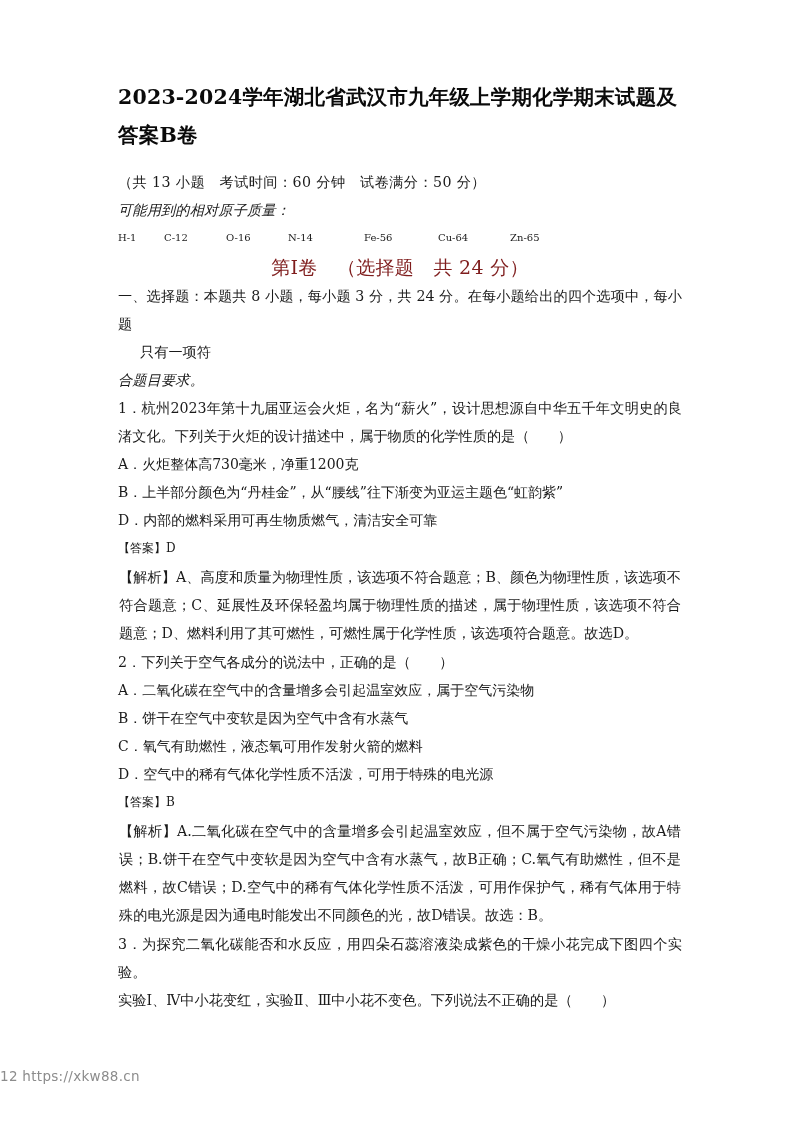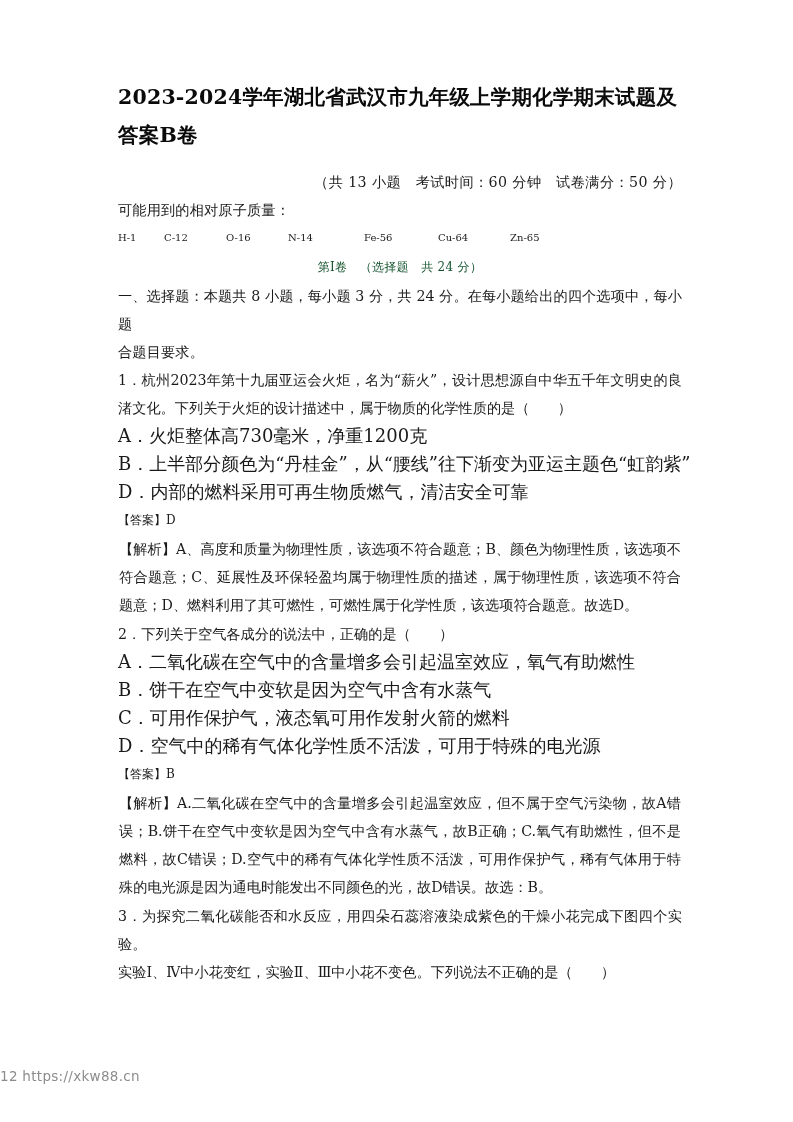--- a/index.html
+++ b/index.html
@@ -39,37 +39,38 @@
     font-size: 20.5px;
     line-height: 38px;
     letter-spacing: 0.2px;
     color: #0a0a0a;
     margin: 0 0 6px 0;
     text-align: left;
   }
 
   
   .meta-line {
-    text-align: right;
+    text-align: left;
     font-size: 14.2px;
     line-height: 28px;
     color: #1a1a1a;
     margin-top: 14px;
     letter-spacing: 0.4px;
   }
 
   
   .p {
     font-size: 14.2px;
     line-height: 28px;
     color: #1a1a1a;
     text-align: justify;
     text-justify: inter-ideograph;
     margin: 0;
     letter-spacing: 0.15px;
+    font-style: italic;
   }
 
   
   .atomic-row {
     font-size: 10px;
     line-height: 28px;
     color: #1a1a1a;
     white-space: nowrap;
   }
   .atomic-row .am {
@@ -79,23 +80,23 @@
   .am-1 { width: 46px; }
   .am-2 { width: 62px; }
   .am-3 { width: 62px; }
   .am-4 { width: 76px; }
   .am-5 { width: 74px; }
   .am-6 { width: 72px; }
 
   
   .section-head {
     text-align: center;
-    font-size: 12px;
+    font-size: 19px;
     line-height: 30px;
-    color: #14532d;
+    color: #7f1d1d;
     letter-spacing: 0.3px;
   }
 
   
   .instruction {
     font-size: 14.2px;
     line-height: 28px;
     color: #1a1a1a;
     text-align: justify;
     text-justify: inter-ideograph;
@@ -110,21 +111,21 @@
     font-size: 14.2px;
     line-height: 28px;
     color: #1a1a1a;
     text-align: justify;
     text-justify: inter-ideograph;
     margin: 0;
   }
 
   
   .opt {
-    font-size: 18px;
+    font-size: 14px;
     line-height: 28px;
     color: #1a1a1a;
     margin: 0;
     white-space: nowrap;
   }
   .opt .lbl {
     display: inline-block;
     min-width: 22px;
   }
 
@@ -172,45 +173,46 @@
     <div class="p">可能用到的相对原子质量：</div>
 
     <div class="atomic-row">
       <span class="am am-1">H-1</span><span class="am am-2">C-12</span><span class="am am-3">O-16</span><span class="am am-4">N-14</span><span class="am am-5">Fe-56</span><span class="am am-6">Cu-64</span><span class="am">Zn-65</span>
     </div>
 
     <div class="section-head">第Ⅰ卷　（选择题　共 24 分）</div>
 
     <div class="instruction">
       <span>一、选择题：本题共 8 小题，每小题 3 分，共 24 分。在每小题给出的四个选项中，每小题</span>
+      <span class="cont">只有一项符</span>
     </div>
     <div class="p">合题目要求。</div>
 
     <div class="q-stem">1．杭州2023年第十九届亚运会火炬，名为“薪火”，设计思想源自中华五千年文明史的良渚文化。下列关于火炬的设计描述中，属于物质的化学性质的是（　　）</div>
     <div class="opt">
       <span class="lbl">A．</span><span>火炬整体高730毫米，净重1200克</span>
     </div>
     <div class="opt">
       <span class="lbl">B．</span><span>上半部分颜色为“丹桂金”，从“腰线”往下渐变为亚运主题色“虹韵紫”</span>
     </div>
     <div class="opt">
       <span class="lbl">D．</span><span>内部的燃料采用可再生物质燃气，清洁安全可靠</span>
     </div>
     <div class="answer">【答案】D</div>
     <div class="explain">【解析】A、高度和质量为物理性质，该选项不符合题意；B、颜色为物理性质，该选项不符合题意；C、延展性及环保轻盈均属于物理性质的描述，属于物理性质，该选项不符合题意；D、燃料利用了其可燃性，可燃性属于化学性质，该选项符合题意。故选D。</div>
 
     <div class="q-stem">2．下列关于空气各成分的说法中，正确的是（　　）</div>
     <div class="opt">
-      <span class="lbl">A．</span><span>二氧化碳在空气中的含量增多会引起温室效应，氧气有助燃性</span>
+      <span class="lbl">A．</span><span>二氧化碳在空气中的含量增多会引起温室效应，属于空气污染物</span>
     </div>
     <div class="opt">
       <span class="lbl">B．</span><span>饼干在空气中变软是因为空气中含有水蒸气</span>
     </div>
     <div class="opt">
-      <span class="lbl">C．</span><span>可用作保护气，液态氧可用作发射火箭的燃料</span>
+      <span class="lbl">C．</span><span>氧气有助燃性，液态氧可用作发射火箭的燃料</span>
     </div>
     <div class="opt">
       <span class="lbl">D．</span><span>空气中的稀有气体化学性质不活泼，可用于特殊的电光源</span>
     </div>
     <div class="answer">【答案】B</div>
     <div class="explain">【解析】A.二氧化碳在空气中的含量增多会引起温室效应，但不属于空气污染物，故A错误；B.饼干在空气中变软是因为空气中含有水蒸气，故B正确；C.氧气有助燃性，但不是燃料，故C错误；D.空气中的稀有气体化学性质不活泼，可用作保护气，稀有气体用于特殊的电光源是因为通电时能发出不同颜色的光，故D错误。故选：B。</div>
 
     <div class="q-stem">3．为探究二氧化碳能否和水反应，用四朵石蕊溶液染成紫色的干燥小花完成下图四个实验。</div>
     <div class="q-stem">实验Ⅰ、Ⅳ中小花变红，实验Ⅱ、Ⅲ中小花不变色。下列说法不正确的是（　　）</div>
 

